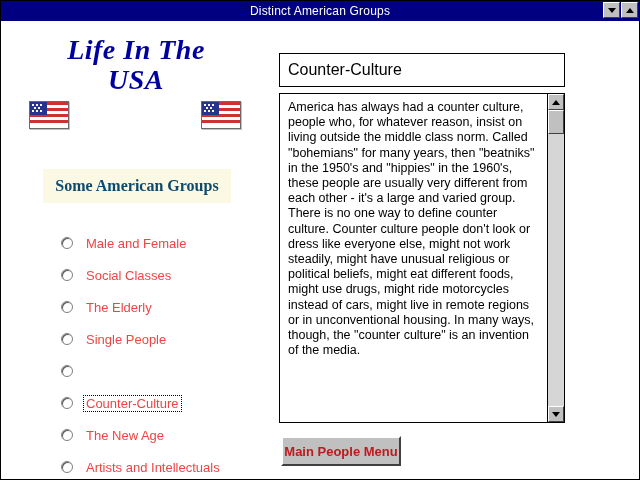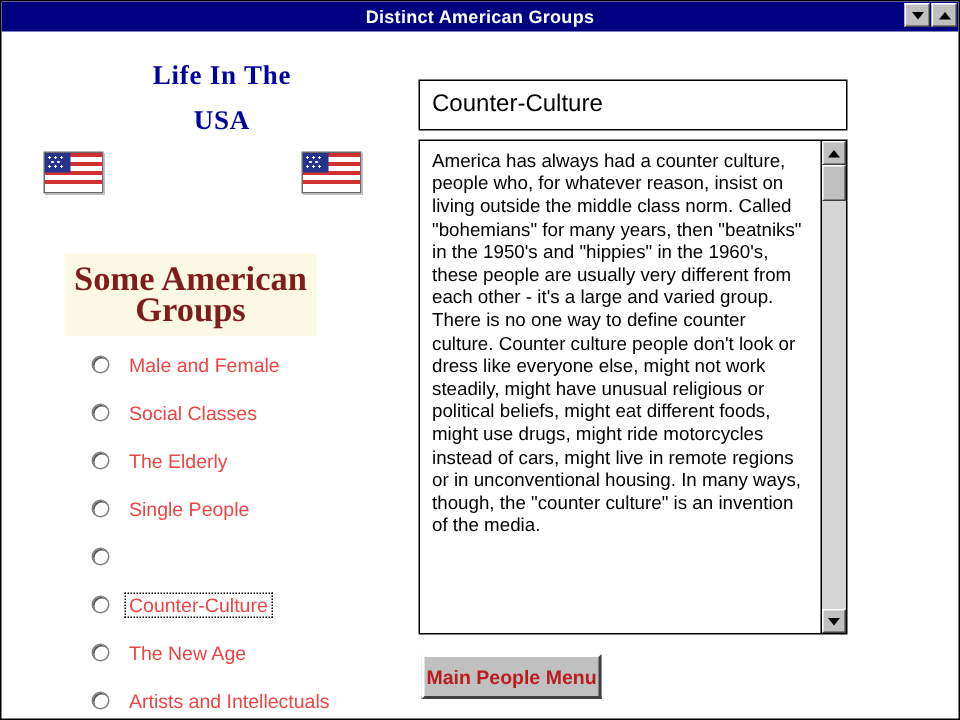--- a/index.html
+++ b/index.html
@@ -30,21 +30,21 @@
     width: 638px;
     height: 20px;
     background: #000080;
     display: flex;
     align-items: center;
     justify-content: center;
   }
   .titlebar-text {
     color: #ffffff;
     font-size: 12px;
-    font-weight: bold;
+    font-weight: normal;
     letter-spacing: 0.2px;
     font-family: "Liberation Sans", sans-serif;
   }
   .title-buttons {
     position: absolute;
     right: 1px;
     top: 1px;
     display: flex;
     gap: 1px;
   }
@@ -71,27 +71,28 @@
 
   
   .left-panel {
     position: absolute;
     left: 0; top: 20px;
     width: 268px;
     height: 458px;
   }
   .logo {
     position: absolute;
-    left: 42px; top: 14px;
+    left: 30px; top: 14px;
     width: 210px;
     text-align: center;
     color: #0000a0;
     font-family: "Liberation Serif", serif;
+    font-style: italic;
     font-weight: bold;
-    font-size: 18px;
+    font-size: 28px;
     line-height: 30px;
     letter-spacing: 0.5px;
   }
   .flag {
     position: absolute;
     width: 38px;
     height: 26px;
     top: 80px;
     border: 1px solid #6a6a6a;
     background:
@@ -127,28 +128,28 @@
       radial-gradient(circle at 2px 8px, #ffffff 0.7px, transparent 0.9px),
       radial-gradient(circle at 6px 8px, #ffffff 0.7px, transparent 0.9px),
       radial-gradient(circle at 10px 8px, #ffffff 0.7px, transparent 0.9px);
   }
   .flag-left { left: 28px; }
   .flag-right { left: 200px; }
 
   .panel-heading {
     position: absolute;
     left: 42px; top: 148px;
-    width: 168px;
+    width: 188px;
     padding: 6px 4px 7px 4px;
     background: #fbf8e3;
     text-align: center;
-    color: #7f1d1d;
+    color: #0c4a6e;
     font-family: "Liberation Serif", serif;
     font-weight: bold;
-    font-size: 23px;
+    font-size: 16px;
     line-height: 21px;
     box-sizing: border-box;
   }
 
   .radio-list {
     position: absolute;
     left: 60px;
     top: 210px;
     width: 200px;
   }

